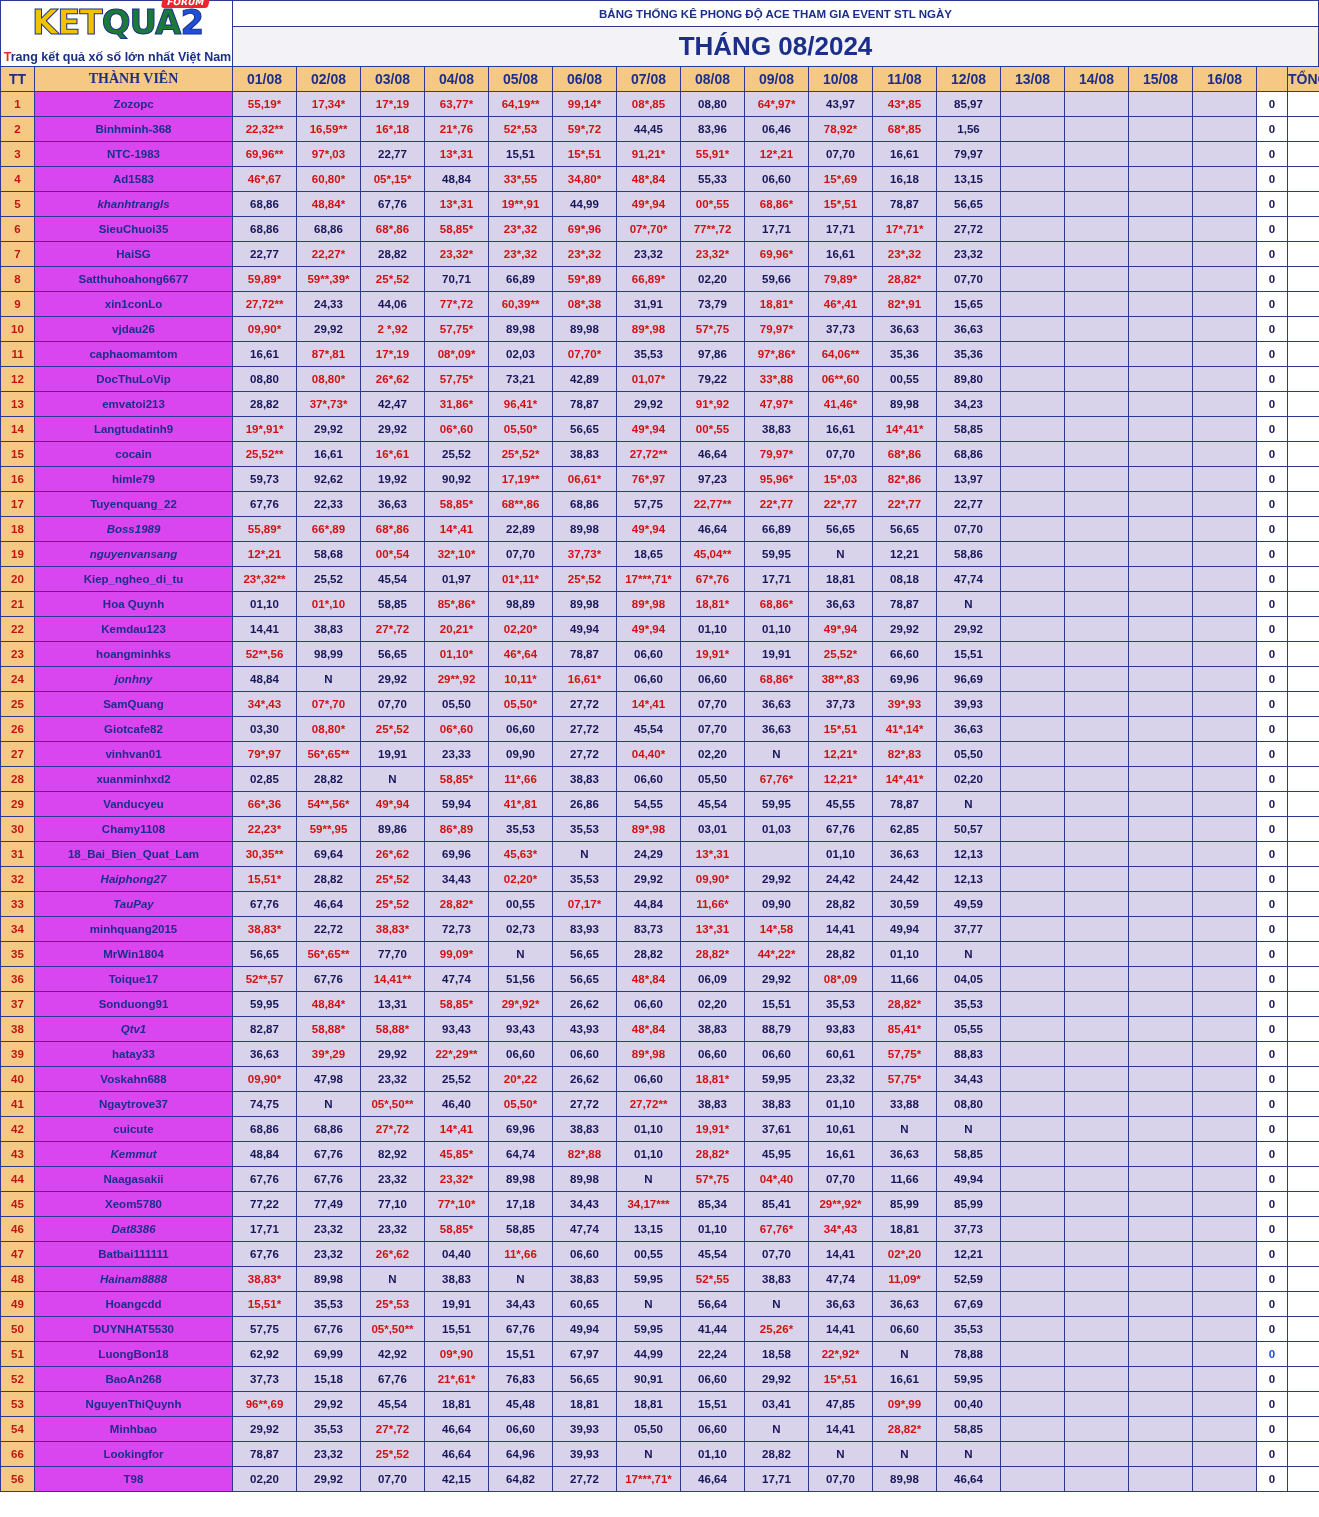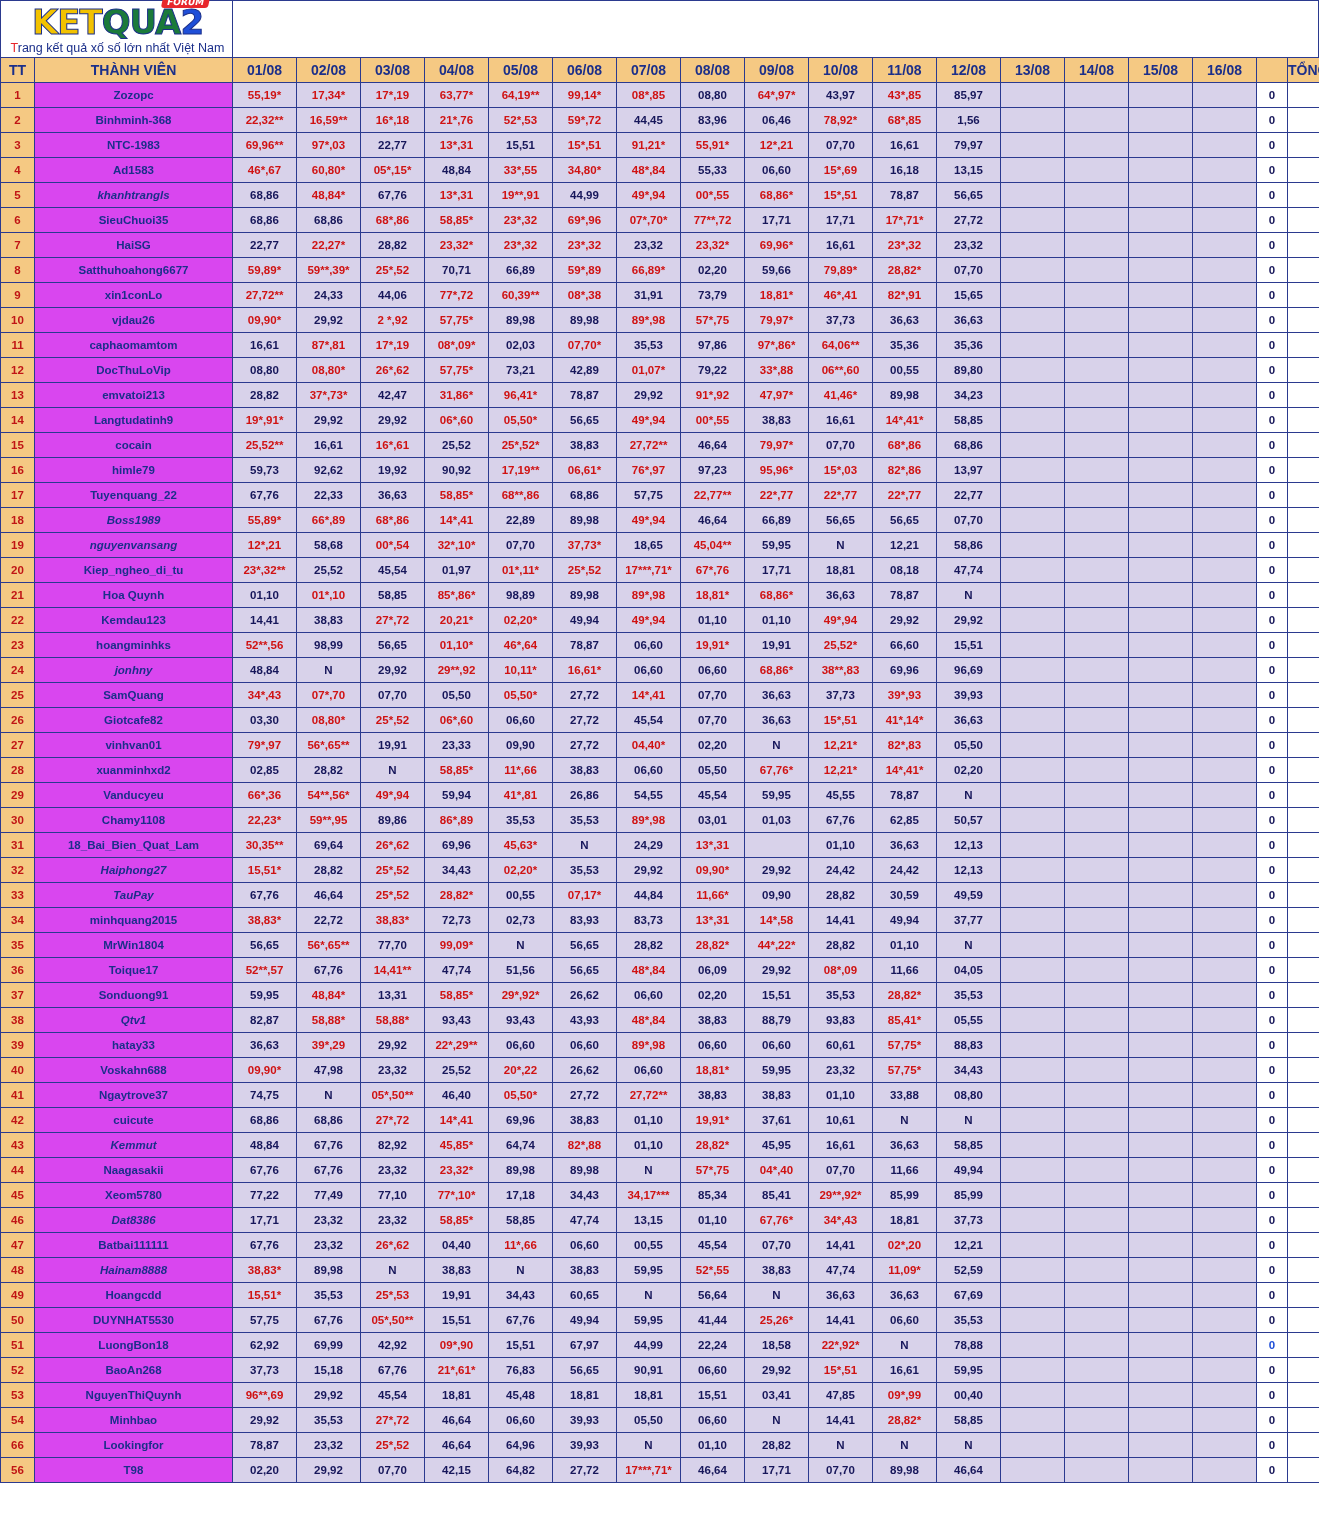--- a/index.html
+++ b/index.html
@@ -52,23 +52,23 @@
     background: #e8262b;
     color: #ffffff;
     font-size: 9px;
     letter-spacing: 0;
     -webkit-text-stroke: 0;
     padding: 1px 5px;
     border-radius: 3px;
     transform: skewX(-12deg);
   }
   .logo-sub {
-    margin-top: 2px;
+    margin-top: 11px;
     font-size: 12.5px;
-    font-weight: normal;
+    font-weight: bold;
     color: #1b2f8a;
     white-space: nowrap;
   }
   .logo-sub .red { color: #e8262b; }
   .title-cell {
     flex: 1;
     display: flex;
     flex-direction: column;
     background: #ffffff;
   }
@@ -109,21 +109,21 @@
     white-space: nowrap;
   }
   thead th {
     background: #f5c983;
     color: #1b2f8a;
     font-weight: bold;
     font-size: 14px;
     height: 26px;
   }
   thead th.hdr-tt { width: 34px; }
-  thead th.hdr-name { width: 198px; }
+  thead th.hdr-name { width: 198px; font-family: Liberation Serif, serif; }
   thead th.hdr-day { width: 64px; }
   thead th.hdr-blank0 { width: 31px; background: #f5c983; }
   thead th.hdr-total { width: 70px; }
   td.c-tt {
     background: #f5c983;
     color: #c01515;
     font-weight: bold;
   }
   td.c-name {
     background: #d946ef;
@@ -158,20 +158,24 @@
 
 <div id="page">
 
   <div class="top-wrap">
     <div class="logo-cell">
       <div class="logo-main">
         <span class="k1">KET</span><span class="k3">QUA</span><span class="k4">2</span>
         <span class="logo-badge">FORUM</span>
       </div>
       <div class="logo-sub"><span class="red">T</span><span>rang kết quả xố số lớn nhất Việt Nam</span></div>
+    </div>
+    <div class="title-cell">
+      <div class="title-top">BẢNG THỐNG KÊ PHONG ĐỘ ACE THAM GIA EVENT STL NGÀY</div>
+      <div class="title-main">THÁNG 08/2024</div>
     </div>
   </div>
 
   <table class="grid">
     <thead>
       <tr>
         <th class="hdr-tt">TT</th>
         <th class="hdr-name">THÀNH VIÊN</th>
         <th class="hdr-day">01/08</th>
         <th class="hdr-day">02/08</th>

